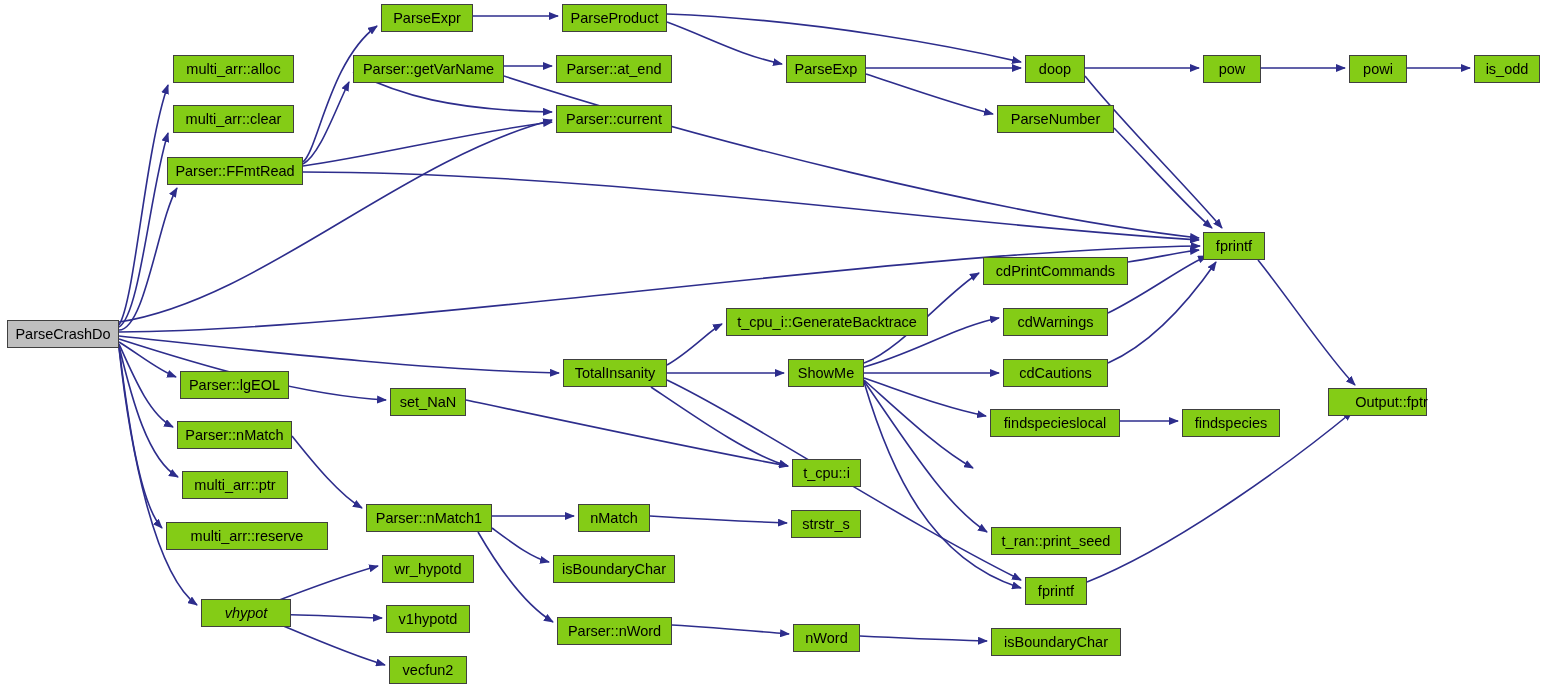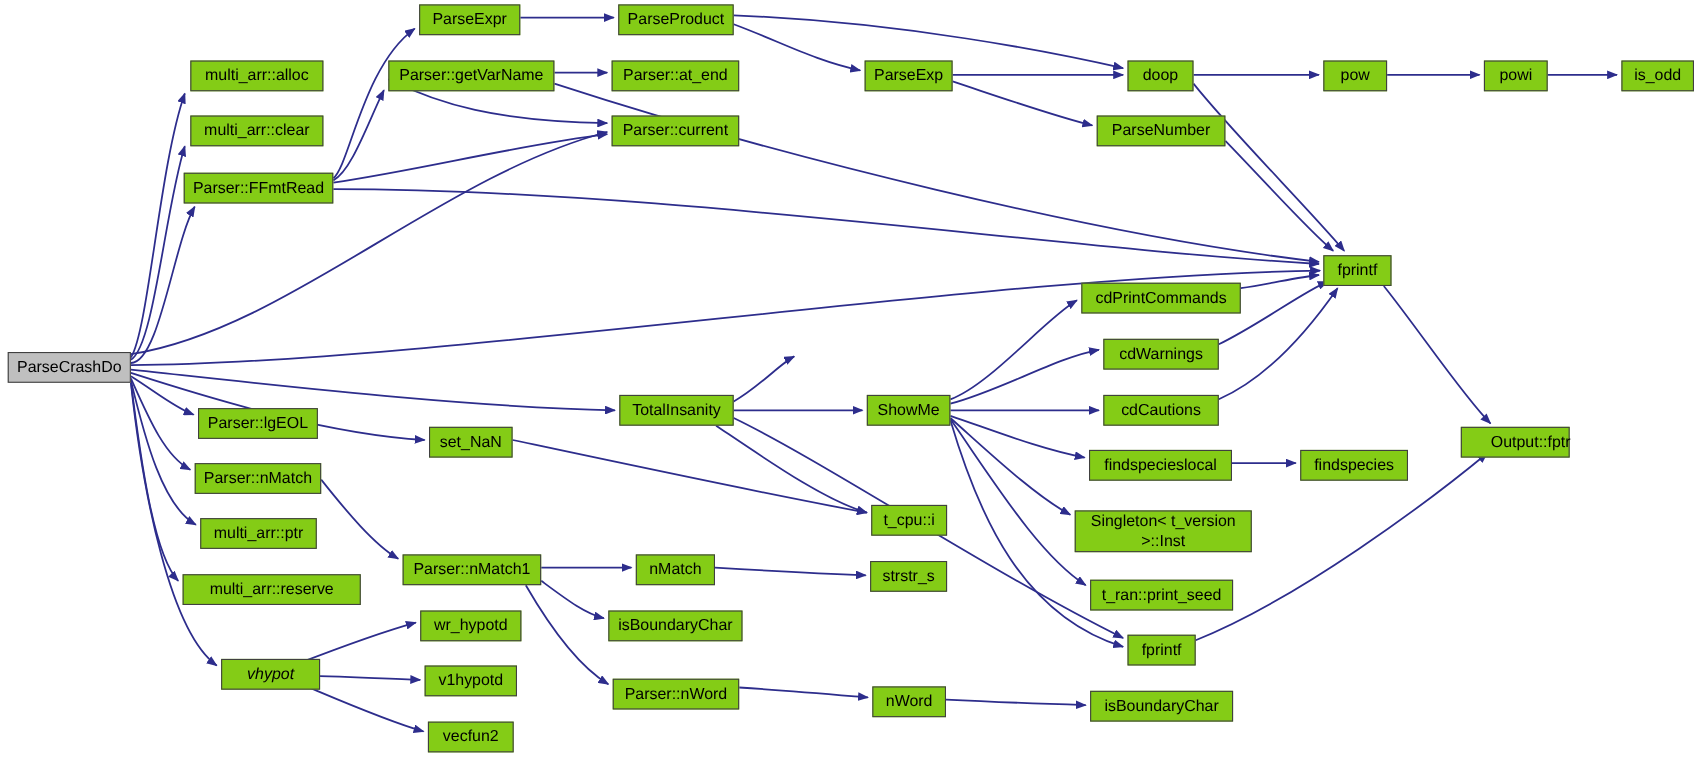--- a/index.html
+++ b/index.html
@@ -143,33 +143,32 @@
     <div class="node" style="left: 556px; top: 105px; width: 116px; height: 28px;">Parser::current</div>
     <div class="node" style="left: 562px; top: 4px; width: 105px; height: 28px;">ParseProduct</div>
     <div class="node" style="left: 786px; top: 55px; width: 80px; height: 28px;">ParseExp</div>
     <div class="node" style="left: 1025px; top: 55px; width: 60px; height: 28px;">doop</div>
     <div class="node" style="left: 997px; top: 105px; width: 117px; height: 28px;">ParseNumber</div>
     <div class="node" style="left: 1203px; top: 55px; width: 58px; height: 28px;">pow</div>
     <div class="node" style="left: 1349px; top: 55px; width: 58px; height: 28px;">powi</div>
     <div class="node" style="left: 1474px; top: 55px; width: 66px; height: 28px;">is_odd</div>
     <div class="node" style="left: 1203px; top: 232px; width: 62px; height: 28px;">fprintf</div>
     <div class="node" style="left: 983px; top: 257px; width: 145px; height: 28px;">cdPrintCommands</div>
+    <div class="node" style="left: 726px; top: 308px; width: 202px; height: 28px;">t_cpu_i::GenerateBacktrace</div>
     <div class="node" style="left: 1003px; top: 308px; width: 105px; height: 28px;">cdWarnings</div>
     <div class="node" style="left: 1003px; top: 359px; width: 105px; height: 28px;">cdCautions</div>
     <div class="node" style="left: 563px; top: 359px; width: 104px; height: 28px;">TotalInsanity</div>
     <div class="node" style="left: 788px; top: 359px; width: 76px; height: 28px;">ShowMe</div>
     <div class="node" style="left: 180px; top: 371px; width: 109px; height: 28px;">Parser::lgEOL</div>
     <div class="node" style="left: 390px; top: 388px; width: 76px; height: 28px;">set_NaN</div>
     <div class="node" style="left: 990px; top: 409px; width: 130px; height: 28px;">findspecieslocal</div>
     <div class="node" style="left: 1182px; top: 409px; width: 98px; height: 28px;">findspecies</div>
     <div class="node" style="left: 1328px; top: 388px; width: 99px; height: 28px; padding-left: 28px;">Output::fptr</div>
     <div class="node" style="left: 177px; top: 421px; width: 115px; height: 28px;">Parser::nMatch</div>
     <div class="node" style="left: 792px; top: 459px; width: 69px; height: 28px;">t_cpu::i</div>
-    <div class="node two-line" style="left: 977px; top: 464px; width: 161px; height: 38px;">Singleton&lt; t_version
-&gt;::Inst</div>
     <div class="node" style="left: 182px; top: 471px; width: 106px; height: 28px;">multi_arr::ptr</div>
     <div class="node" style="left: 991px; top: 527px; width: 130px; height: 28px;">t_ran::print_seed</div>
     <div class="node" style="left: 366px; top: 504px; width: 126px; height: 28px;">Parser::nMatch1</div>
     <div class="node" style="left: 578px; top: 504px; width: 72px; height: 28px; text-align: center;">nMatch</div>
     <div class="node" style="left: 791px; top: 510px; width: 70px; height: 28px;">strstr_s</div>
     <div class="node" style="left: 166px; top: 522px; width: 162px; height: 28px;">multi_arr::reserve</div>
     <div class="node" style="left: 553px; top: 555px; width: 122px; height: 28px;">isBoundaryChar</div>
     <div class="node" style="left: 1025px; top: 577px; width: 62px; height: 28px;">fprintf</div>
     <div class="node" style="left: 382px; top: 555px; width: 92px; height: 28px;">wr_hypotd</div>
     <div class="node" style="left: 386px; top: 605px; width: 84px; height: 28px;">v1hypotd</div>

